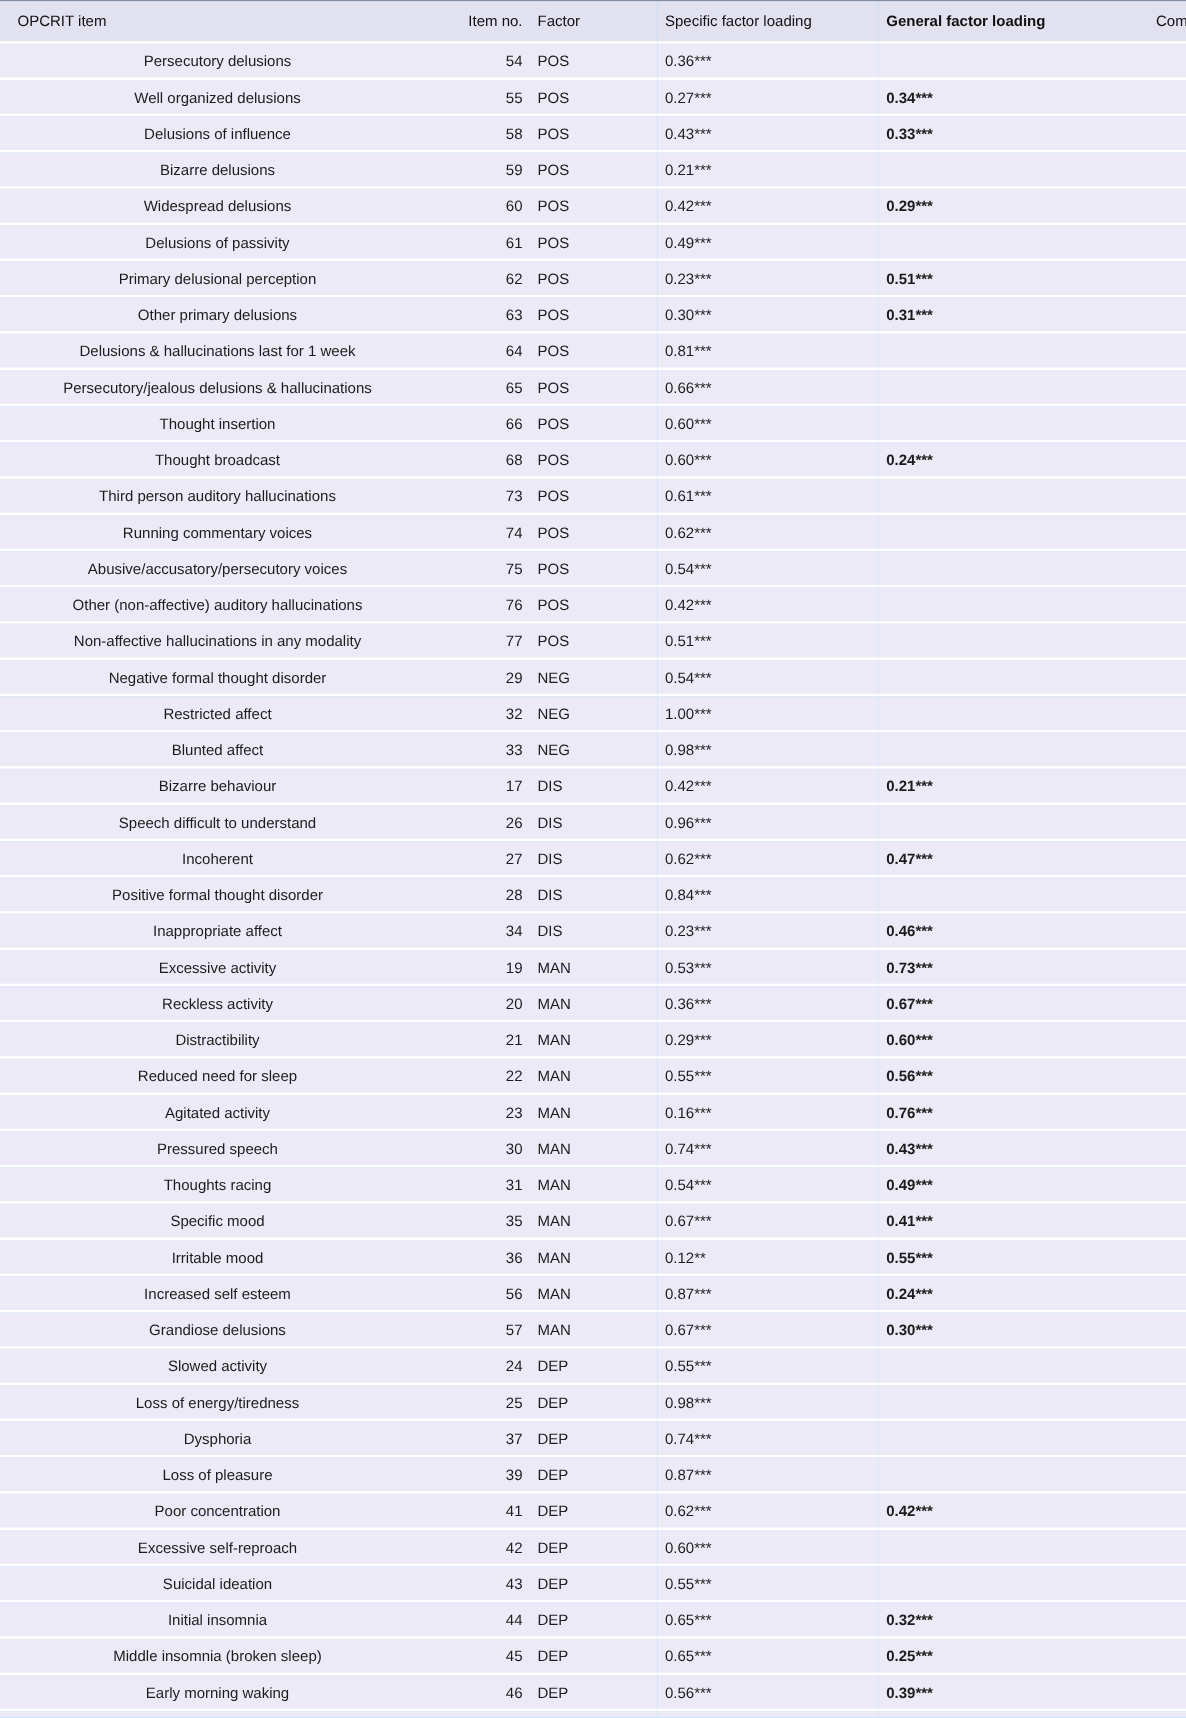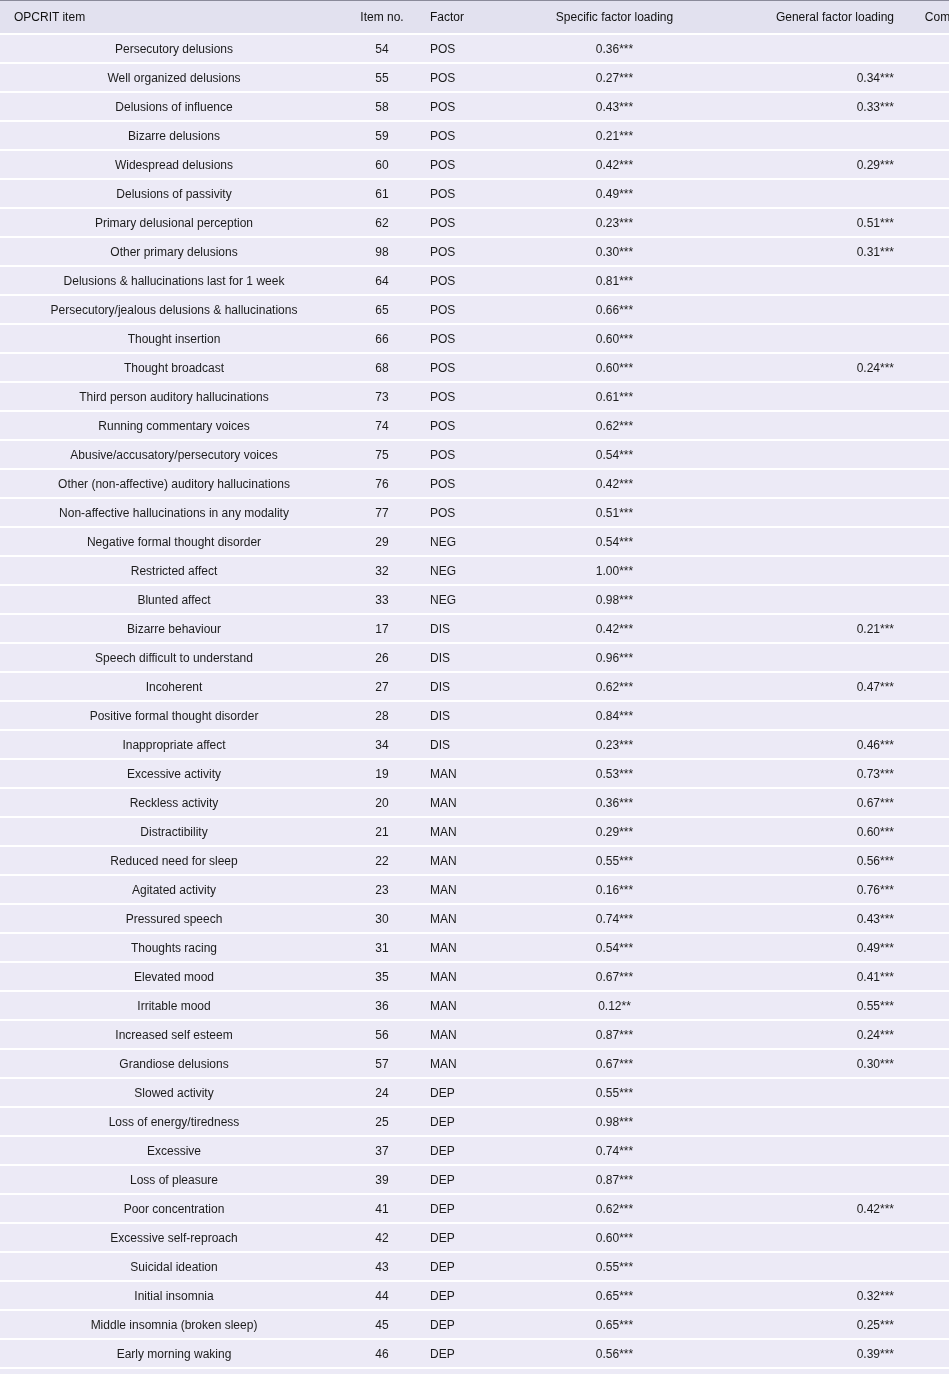--- a/index.html
+++ b/index.html
@@ -42,24 +42,24 @@
     height: 22px;
     text-align: center;
     color: #111;
   }
   tbody td {
     background: #eceaf6;
     height: 17px;
   }
   
   .col-item          { width: 320px; text-align: center;  padding-left: 14px; }
-  .col-item_no       { width: 72px;  text-align: center; }
+  .col-item_no       { width: 72px;  text-align: right; }
   .col-factor        { width: 90px;  text-align: left; }
-  .col-specific      { width: 165px; text-align: center; }
-  .col-general       { width: 185px; text-align: right; }
+  .col-specific      { width: 165px; text-align: left; }
+  .col-general       { width: 185px; text-align: left; font-weight: bold; }
   .col-communalities { width: 117px; text-align: center; padding-right: 14px; }
   thead th.col-item  { text-align: left; }
 </style>
 </head>
 <body>
 
 <div class="table-wrap">
   <table>
     <thead>
       <tr>
@@ -123,21 +123,21 @@
         <tr>
           <td class="col-item">Primary delusional perception</td>
           <td class="col-item_no">62</td>
           <td class="col-factor">POS</td>
           <td class="col-specific">0.23***</td>
           <td class="col-general">0.51***</td>
           <td class="col-communalities">0.32</td>
         </tr>
         <tr>
           <td class="col-item">Other primary delusions</td>
-          <td class="col-item_no">98</td>
+          <td class="col-item_no">63</td>
           <td class="col-factor">POS</td>
           <td class="col-specific">0.30***</td>
           <td class="col-general">0.31***</td>
           <td class="col-communalities">0.19</td>
         </tr>
         <tr>
           <td class="col-item">Delusions &amp; hallucinations last for 1 week</td>
           <td class="col-item_no">64</td>
           <td class="col-factor">POS</td>
           <td class="col-specific">0.81***</td>
@@ -322,21 +322,21 @@
         </tr>
         <tr>
           <td class="col-item">Thoughts racing</td>
           <td class="col-item_no">31</td>
           <td class="col-factor">MAN</td>
           <td class="col-specific">0.54***</td>
           <td class="col-general">0.49***</td>
           <td class="col-communalities">0.53</td>
         </tr>
         <tr>
-          <td class="col-item">Elevated mood</td>
+          <td class="col-item">Specific mood</td>
           <td class="col-item_no">35</td>
           <td class="col-factor">MAN</td>
           <td class="col-specific">0.67***</td>
           <td class="col-general">0.41***</td>
           <td class="col-communalities">0.89</td>
         </tr>
         <tr>
           <td class="col-item">Irritable mood</td>
           <td class="col-item_no">36</td>
           <td class="col-factor">MAN</td>
@@ -370,21 +370,21 @@
         </tr>
         <tr>
           <td class="col-item">Loss of energy/tiredness</td>
           <td class="col-item_no">25</td>
           <td class="col-factor">DEP</td>
           <td class="col-specific">0.98***</td>
           <td class="col-general"></td>
           <td class="col-communalities">0.64</td>
         </tr>
         <tr>
-          <td class="col-item">Excessive</td>
+          <td class="col-item">Dysphoria</td>
           <td class="col-item_no">37</td>
           <td class="col-factor">DEP</td>
           <td class="col-specific">0.74***</td>
           <td class="col-general"></td>
           <td class="col-communalities">0.55</td>
         </tr>
         <tr>
           <td class="col-item">Loss of pleasure</td>
           <td class="col-item_no">39</td>
           <td class="col-factor">DEP</td>

